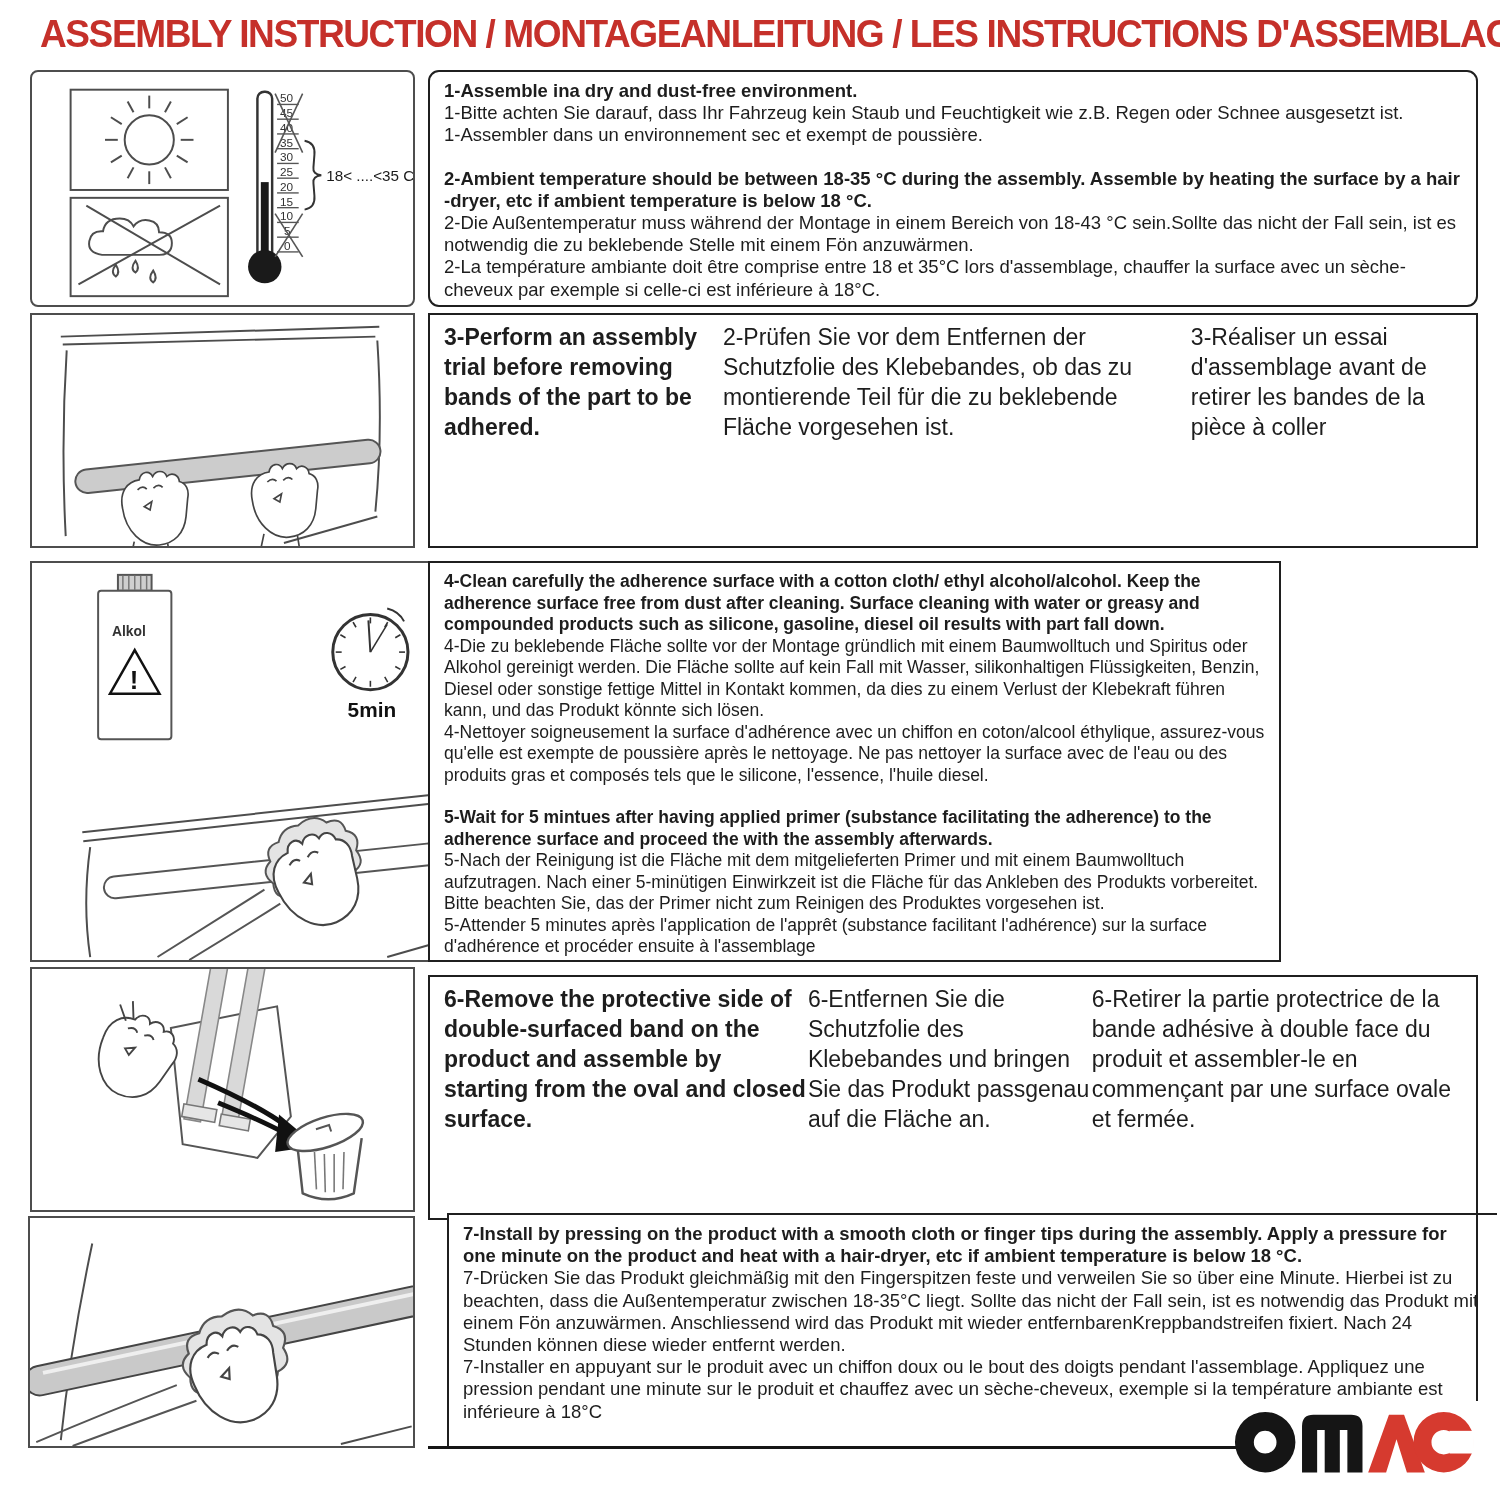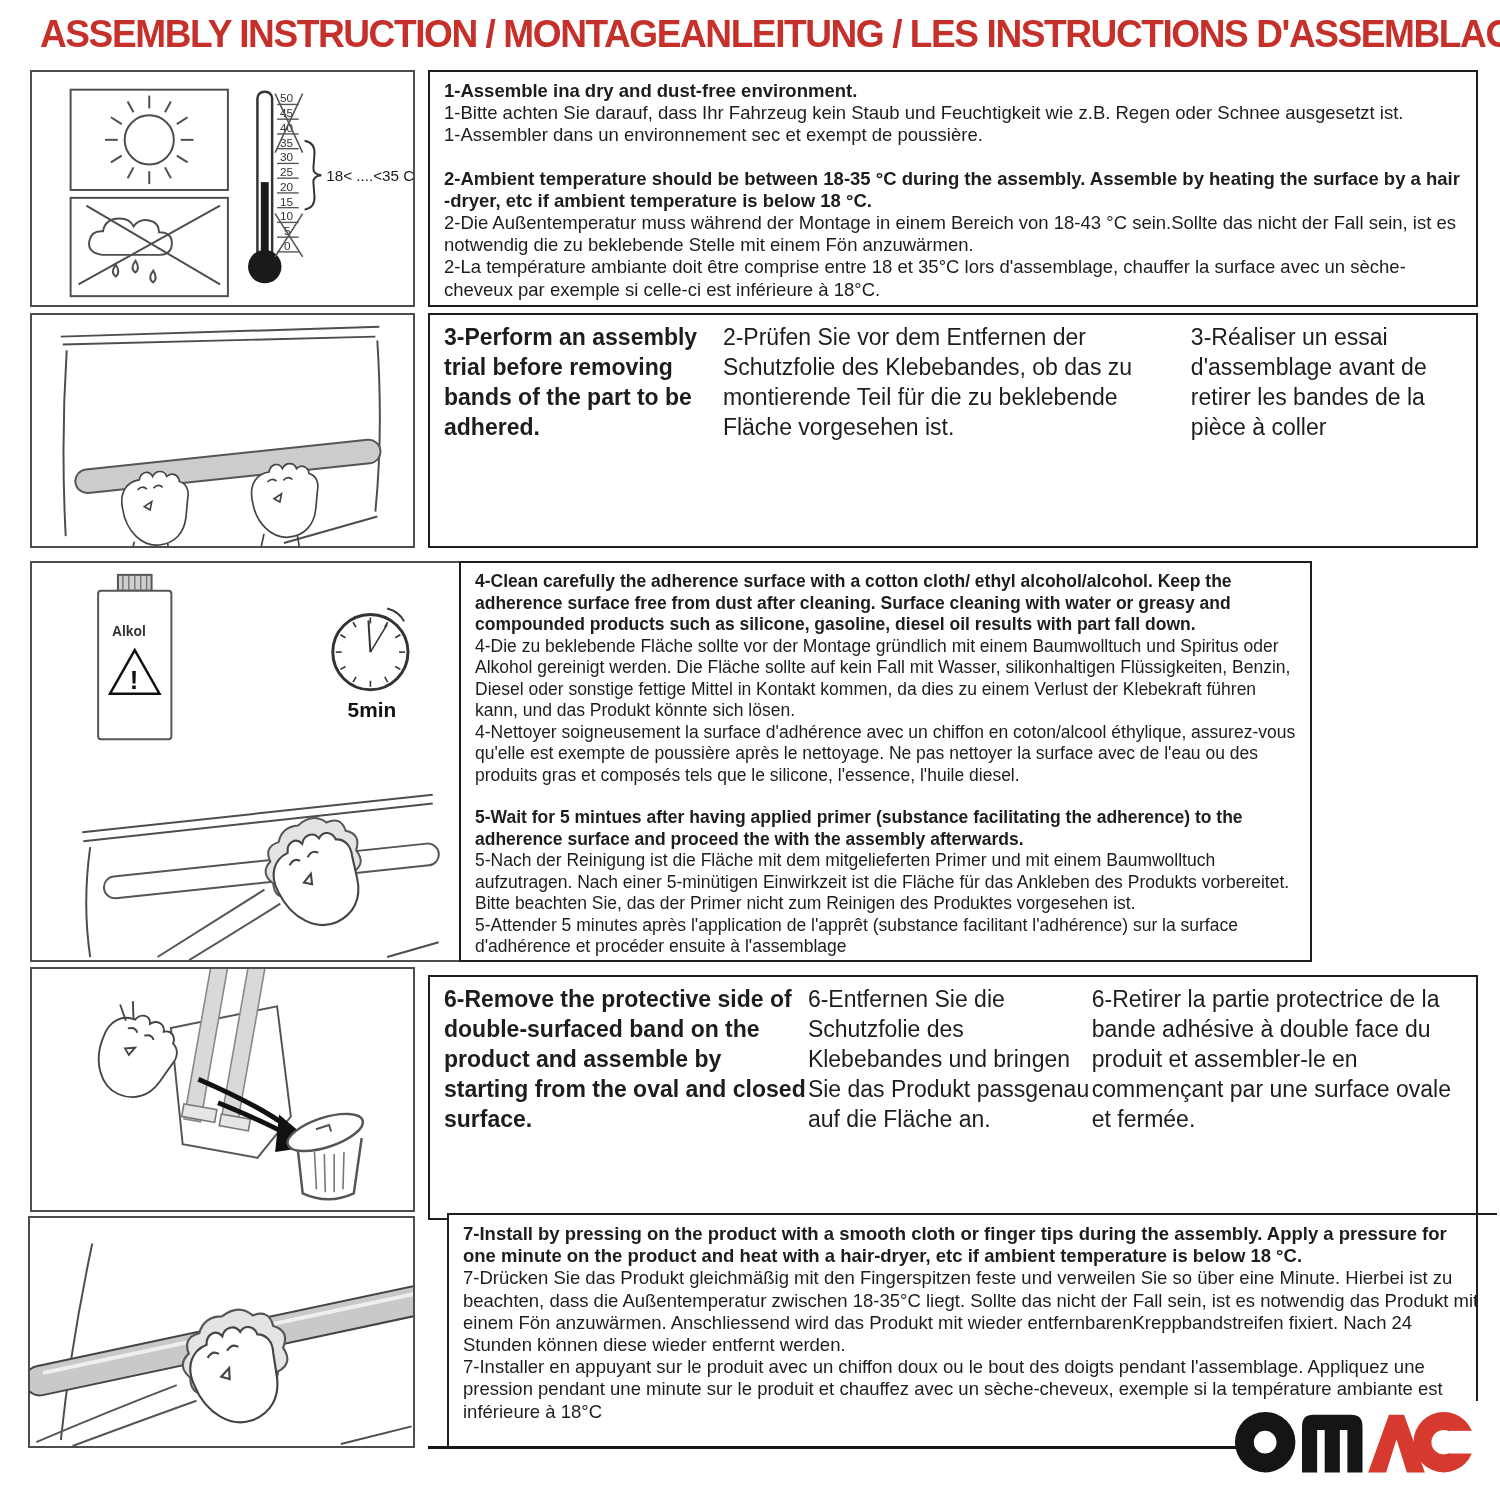--- a/index.html
+++ b/index.html
@@ -26,21 +26,21 @@
   .logo{position:absolute;left:1234px;top:1411px;width:240px;height:62px;}
   svg text{font-family:"Liberation Sans",sans-serif;}
 </style>
 </head>
 <body>
 
 <div class="page">
 
   <div class="title">ASSEMBLY INSTRUCTION / MONTAGEANLEITUNG / LES INSTRUCTIONS D'ASSEMBLAGE</div>
 
-  <div class="ill" style="left:30px;top:70px;width:385px;height:237px;">
+  <div class="ill" style="left:30px;top:70px;width:385px;height:237px;border-radius:8px;">
     <svg viewBox="0 0 385 237">
       <g stroke="#4d4d4d" stroke-width="2" fill="none">
         <rect x="38" y="18" width="160" height="102"></rect>
         <circle cx="118" cy="69" r="25"></circle>
         <line x1="150" y1="69" x2="163" y2="69"></line>
           <line x1="146" y1="85" x2="157" y2="92"></line>
         <line x1="134" y1="97" x2="140" y2="108"></line>
           <line x1="118" y1="101" x2="118" y2="114"></line>
         <line x1="102" y1="97" x2="96" y2="108"></line>
           <line x1="90" y1="85" x2="79" y2="92"></line>
@@ -95,21 +95,21 @@
             <line x1="274" y1="22" x2="246" y2="82"></line>
           <line x1="246" y1="144" x2="274" y2="188"></line>
             <line x1="274" y1="144" x2="246" y2="188"></line>
         </g>
         <path d="M276,70 Q287,72 286,84 L285,97 Q284,104 293,105 Q284,106 285,113 L286,126 Q287,138 276,140" stroke="#333" stroke-width="2" fill="none"></path>
         <text x="298" y="111" font-size="15.5" fill="#1a1a1a">18&lt; ....&lt;35 C</text>
       </g>
     </svg>
   </div>
 
-  <div class="txt fs-r1" style="left:428px;top:70px;width:1050px;height:237px;">
+  <div class="txt fs-r1" style="left:428px;top:70px;width:1050px;height:237px;border-radius:11px;">
     <p class="b">1-Assemble ina dry and dust-free environment.</p>
     <p>1-Bitte achten Sie darauf, dass Ihr Fahrzeug kein Staub und Feuchtigkeit wie z.B. Regen oder Schnee ausgesetzt ist.</p>
     <p>1-Assembler dans un environnement sec et exempt de poussière.</p>
     <p class="b gap">2-Ambient temperature should be between 18-35 °C  during the assembly. Assemble by heating the surface by a hair -dryer, etc if ambient temperature is below 18 °C.</p>
     <p>2-Die Außentemperatur muss während der Montage in einem Bereich von 18-43 °C  sein.Sollte das nicht der Fall sein, ist es notwendig die zu beklebende Stelle mit einem Fön anzuwärmen.</p>
     <p>2-La température ambiante doit être comprise entre 18 et 35°C lors d'assemblage, chauffer la surface avec un sèche-cheveux par exemple si celle-ci est inférieure à 18°C.</p>
   </div>
 
   <div class="ill" style="left:30px;top:313px;width:385px;height:235px;">
     <svg viewBox="0 0 385 235">
@@ -193,21 +193,21 @@
           <path d="M-14,-8 q8,8 18,2 M-8,16 q8,6 16,0 M18,-2 q6,6 14,2" stroke="#555" stroke-width="1.6" fill="none"></path>
           <g transform="translate(-6,0) scale(1.05)">
             <path d="M-32,16 C-36,-4 -26,-16 -12,-18 C-10,-28 0,-30 4,-22 C8,-30 18,-30 21,-22 C27,-28 35,-24 36,-16 C44,-14 48,-6 46,4 L44,26 C42,46 30,58 12,60 C-8,62 -28,44 -32,16 Z" fill="#fff" stroke="#444" stroke-width="2"></path>
             <path d="M-14,-6 q6,-6 11,-1 M5,-8 q6,-6 11,-1 M-6,14 l9,-6 l-2,10 z" fill="none" stroke="#444" stroke-width="2"></path>
           </g>
         </g>
       </g>
     </svg>
   </div>
 
-  <div class="txt fs-r3" style="left:428px;top:561px;width:853px;height:401px;margin-left:31px;">
+  <div class="txt fs-r3" style="left:428px;top:561px;width:853px;height:401px;">
     <p class="b">4-Clean carefully the adherence surface with a cotton cloth/ ethyl alcohol/alcohol. Keep the adherence surface free from dust after cleaning. Surface cleaning with water or greasy and compounded products such as silicone, gasoline, diesel oil results with part fall down.</p>
     <p>4-Die zu beklebende Fläche sollte vor der Montage gründlich mit einem Baumwolltuch und Spiritus oder Alkohol gereinigt werden. Die Fläche sollte auf kein Fall mit Wasser, silikonhaltigen Flüssigkeiten, Benzin, Diesel oder sonstige fettige Mittel in Kontakt kommen, da dies zu einem Verlust der Klebekraft führen kann, und das Produkt könnte sich lösen.</p>
     <p>4-Nettoyer soigneusement la surface d'adhérence avec un chiffon en coton/alcool éthylique, assurez-vous qu'elle est exempte de poussière après le nettoyage. Ne pas nettoyer la surface avec de l'eau ou des produits gras et composés tels que le silicone, l'essence, l'huile diesel.</p>
     <p class="b gap">5-Wait for 5 mintues after having applied primer (substance facilitating the adherence) to the adherence surface and proceed the with the assembly afterwards.</p>
     <p>5-Nach der Reinigung ist die Fläche mit dem mitgelieferten Primer und mit einem Baumwolltuch aufzutragen. Nach einer 5-minütigen Einwirkzeit ist die Fläche für das Ankleben des Produkts vorbereitet. Bitte beachten Sie, das der Primer nicht zum Reinigen des Produktes vorgesehen ist.</p>
     <p>5-Attender 5 minutes après l'application de l'apprêt (substance facilitant l'adhérence) sur la surface d'adhérence et procéder ensuite à l'assemblage</p>
   </div>
 
   <div class="ill" style="left:30px;top:967px;width:385px;height:245px;">
     <svg viewBox="0 0 385 245">

